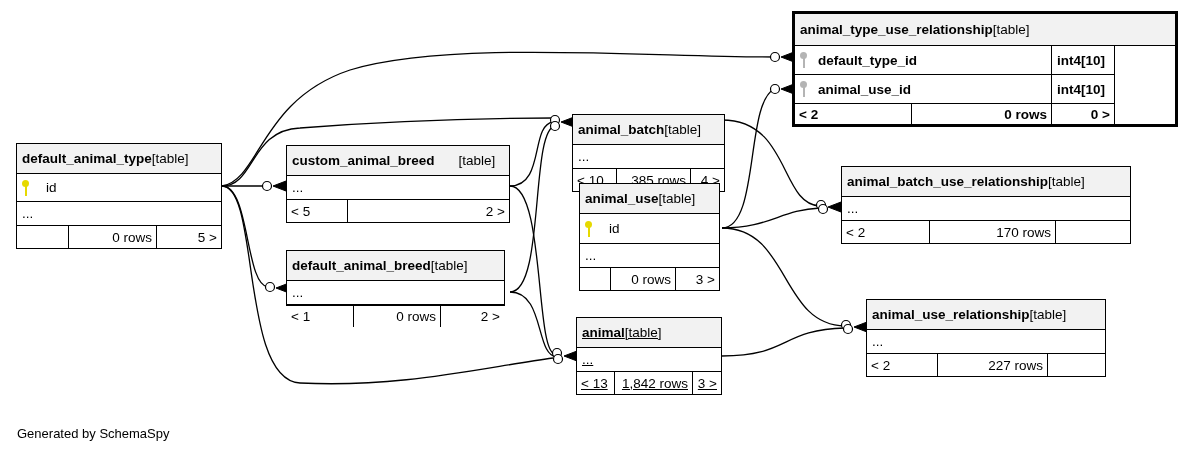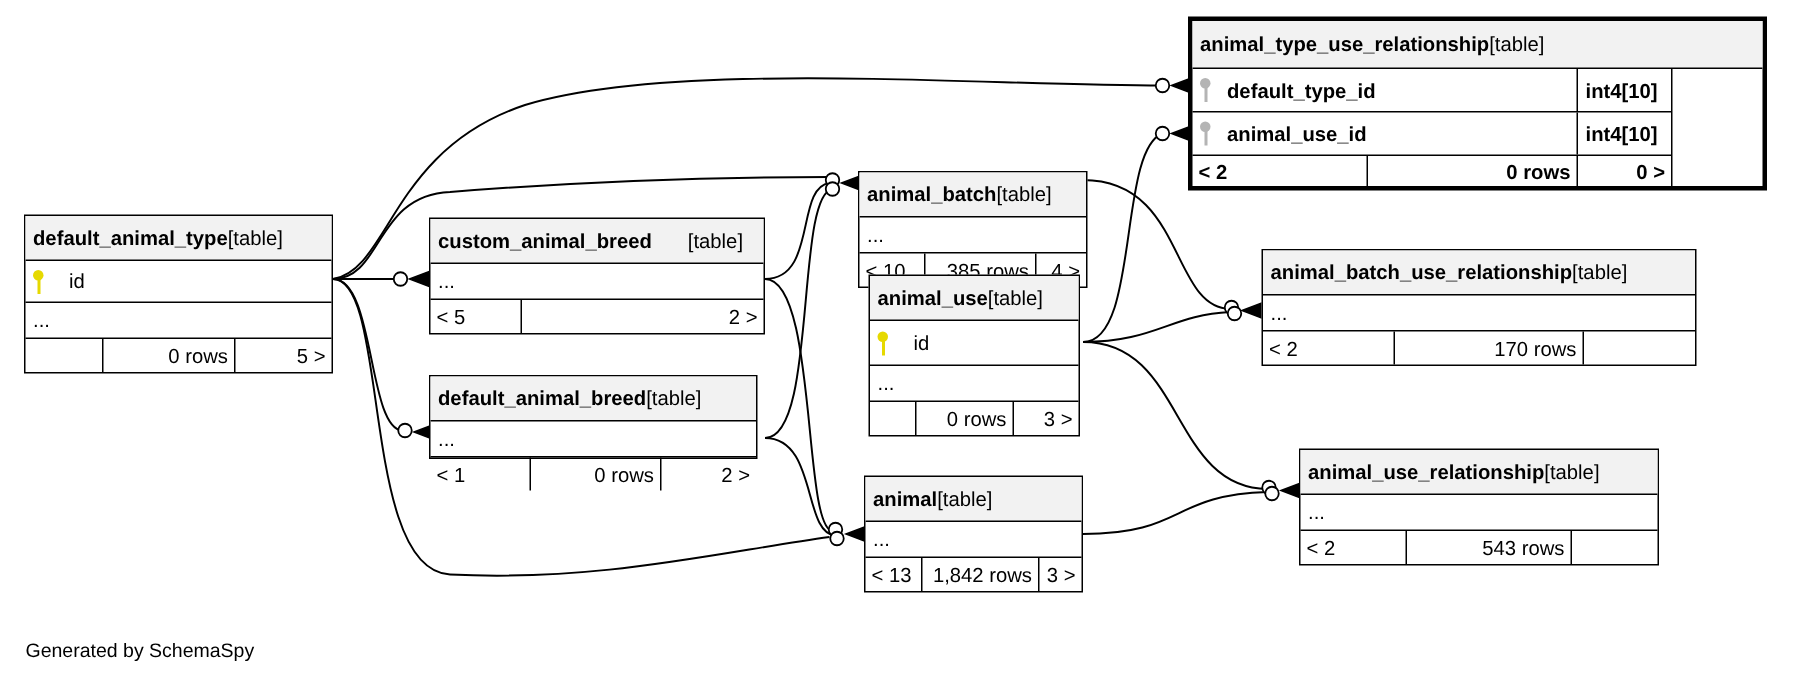--- a/index.html
+++ b/index.html
@@ -149,21 +149,21 @@
   <div class="row" style="height:24px;">
     <div class="cell">...</div>
   </div>
   <div class="foot" style="height:22px;">
     <div class="c" style="width:31px;"></div>
     <div class="c r" style="width:65px;">0 rows</div>
     <div class="c r" style="flex:1;">3 &gt;</div>
   </div>
 </div>
 
-<div class="tbl" style="left:576px;top:317px;width:146px;height:78px;">
+<div class="tbl" style="left:576px;top:317px;width:146px;height:78px;text-decoration:underline;">
   <div class="hdr" style="height:30px;">
     <span class="name">animal</span>
     <span>[table]</span>
   </div>
   <div class="row" style="height:24px;">
     <div class="cell">...</div>
   </div>
   <div class="foot" style="height:22px;">
     <div class="c" style="width:38px;">&lt; 13</div>
     <div class="c r" style="width:78px;">1,842 rows</div>
@@ -219,18 +219,18 @@
 <div class="tbl" style="left:866px;top:299px;width:240px;height:78px;">
   <div class="hdr" style="height:30px;">
     <span class="name">animal_use_relationship</span>
     <span>[table]</span>
   </div>
   <div class="row" style="height:24px;">
     <div class="cell">...</div>
   </div>
   <div class="foot" style="height:22px;">
     <div class="c" style="width:71px;">&lt; 2</div>
-    <div class="c r" style="width:110px;">543 rows</div>
+    <div class="c r" style="width:110px;">227 rows</div>
     <div class="c r" style="flex:1;"></div>
   </div>
 </div>
 
 <div class="footer-text">Generated by SchemaSpy</div>
 
 </body></html>

